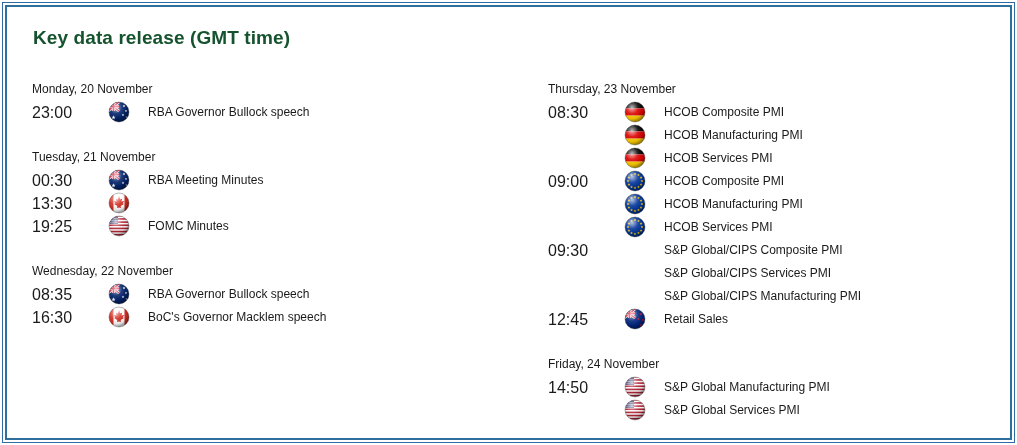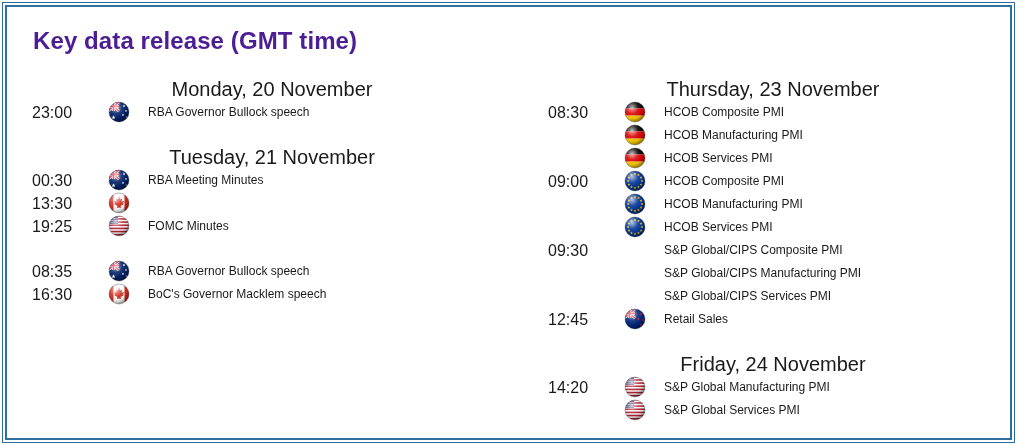--- a/index.html
+++ b/index.html
@@ -36,41 +36,40 @@
     right: 5px;
     bottom: 5px;
     border: 2px solid #2E6F9E;
     box-sizing: border-box;
     pointer-events: none;
   }
   #title {
     position: absolute;
     left: 33px;
     top: 27px;
-    font-size: 24px;
+    font-size: 19px;
     font-weight: bold;
-    color: #4c1d95;
+    color: #14532d;
     letter-spacing: 0.1px;
     white-space: nowrap;
   }
   .column {
     position: absolute;
     top: 78px;
   }
   #col-left  { left: 32px;  width: 480px; }
   #col-right { left: 548px; width: 450px; }
 
   .day-group { margin-bottom: 0; }
   .day-header {
-    font-size: 20px;
+    font-size: 12px;
     color: #1a1a1a;
     white-space: nowrap;
     height: 23px;
     line-height: 23px;
-    text-align: center;
   }
   .event-row {
     display: flex;
     align-items: flex-start;
     height: 23px;
     white-space: nowrap;
   }
   .event-time {
     font-size: 16px;
     color: #1a1a1a;
@@ -252,20 +251,21 @@
               </g>
               <circle cx="11" cy="11" r="10" fill="url(#glossus3)"></circle>
               <circle cx="11" cy="11" r="10" fill="none" stroke="#3a3a3a" stroke-opacity="0.45" stroke-width="0.8"></circle>
             </svg>
           </div>
           <div class="event-label">FOMC Minutes</div>
         </div>
       </div>
       <div class="day-spacer"></div>
       <div class="day-group">
+        <div class="day-header">Wednesday, 22 November</div>
         <div class="event-row">
           <div class="event-time">08:35</div>
           <div class="event-flag">
             <svg width="22" height="22" viewBox="0 0 22 22">
               <defs>
                 <clipPath id="clipau4">
                   <circle cx="11" cy="11" r="10"></circle>
                 </clipPath>
                 <radialGradient id="glossau4" cx="35%" cy="28%" r="72%">
                   <stop offset="0%" stop-color="#ffffff" stop-opacity="0.72"></stop>
@@ -512,26 +512,26 @@
           <div class="event-label">HCOB Services PMI</div>
         </div>
         <div class="event-row">
           <div class="event-time">09:30</div>
           <div class="event-flag"></div>
           <div class="event-label">S&amp;P Global/CIPS Composite PMI</div>
         </div>
         <div class="event-row">
           <div class="event-time"></div>
           <div class="event-flag"></div>
-          <div class="event-label">S&amp;P Global/CIPS Manufacturing PMI</div>
+          <div class="event-label">S&amp;P Global/CIPS Services PMI</div>
         </div>
         <div class="event-row">
           <div class="event-time"></div>
           <div class="event-flag"></div>
-          <div class="event-label">S&amp;P Global/CIPS Services PMI</div>
+          <div class="event-label">S&amp;P Global/CIPS Manufacturing PMI</div>
         </div>
         <div class="event-row">
           <div class="event-time">12:45</div>
           <div class="event-flag">
             <svg width="22" height="22" viewBox="0 0 22 22">
               <defs>
                 <clipPath id="clipnz12">
                   <circle cx="11" cy="11" r="10"></circle>
                 </clipPath>
                 <radialGradient id="glossnz12" cx="35%" cy="28%" r="72%">
@@ -557,21 +557,21 @@
               <circle cx="11" cy="11" r="10" fill="none" stroke="#3a3a3a" stroke-opacity="0.45" stroke-width="0.8"></circle>
             </svg>
           </div>
           <div class="event-label">Retail Sales</div>
         </div>
       </div>
       <div class="day-spacer"></div>
       <div class="day-group">
         <div class="day-header">Friday, 24 November</div>
         <div class="event-row">
-          <div class="event-time">14:20</div>
+          <div class="event-time">14:50</div>
           <div class="event-flag">
             <svg width="22" height="22" viewBox="0 0 22 22">
               <defs>
                 <clipPath id="clipus13">
                   <circle cx="11" cy="11" r="10"></circle>
                 </clipPath>
                 <radialGradient id="glossus13" cx="35%" cy="28%" r="72%">
                   <stop offset="0%" stop-color="#ffffff" stop-opacity="0.72"></stop>
                   <stop offset="42%" stop-color="#ffffff" stop-opacity="0.12"></stop>
                   <stop offset="78%" stop-color="#000000" stop-opacity="0.10"></stop>

